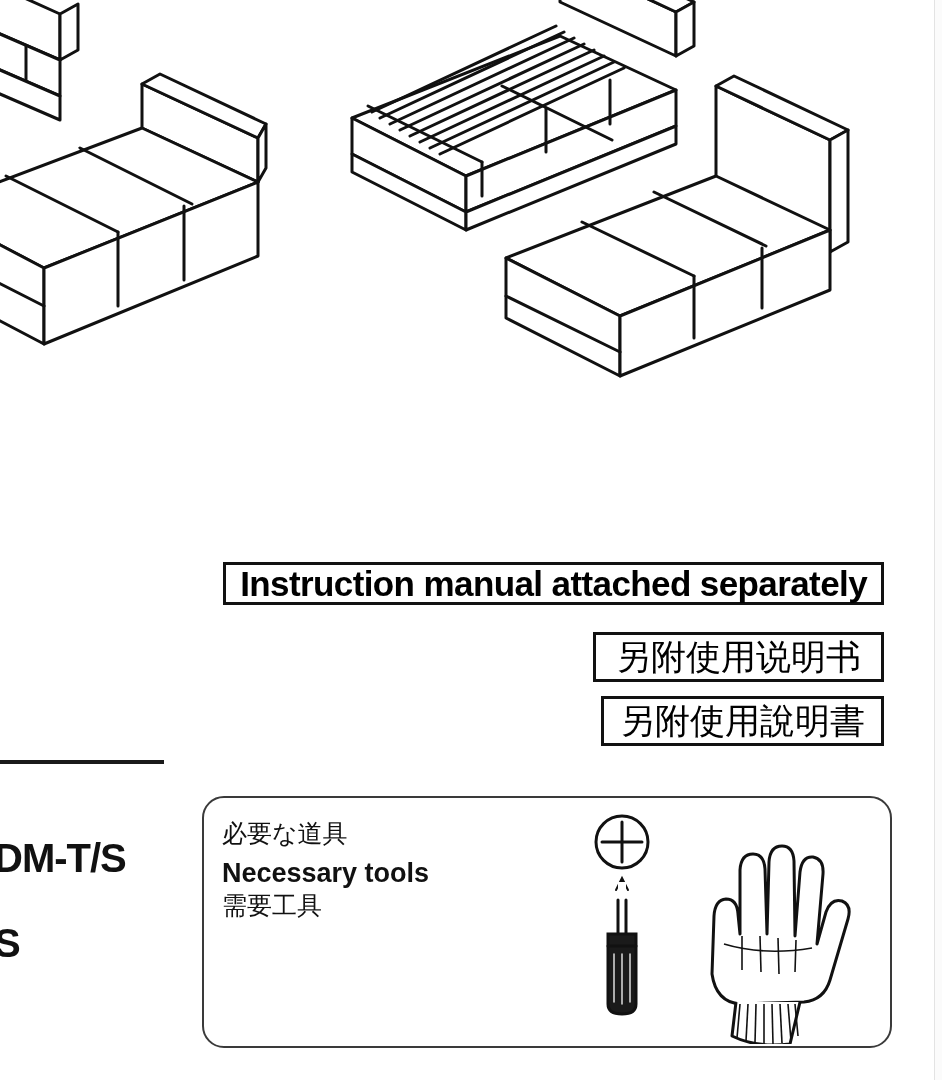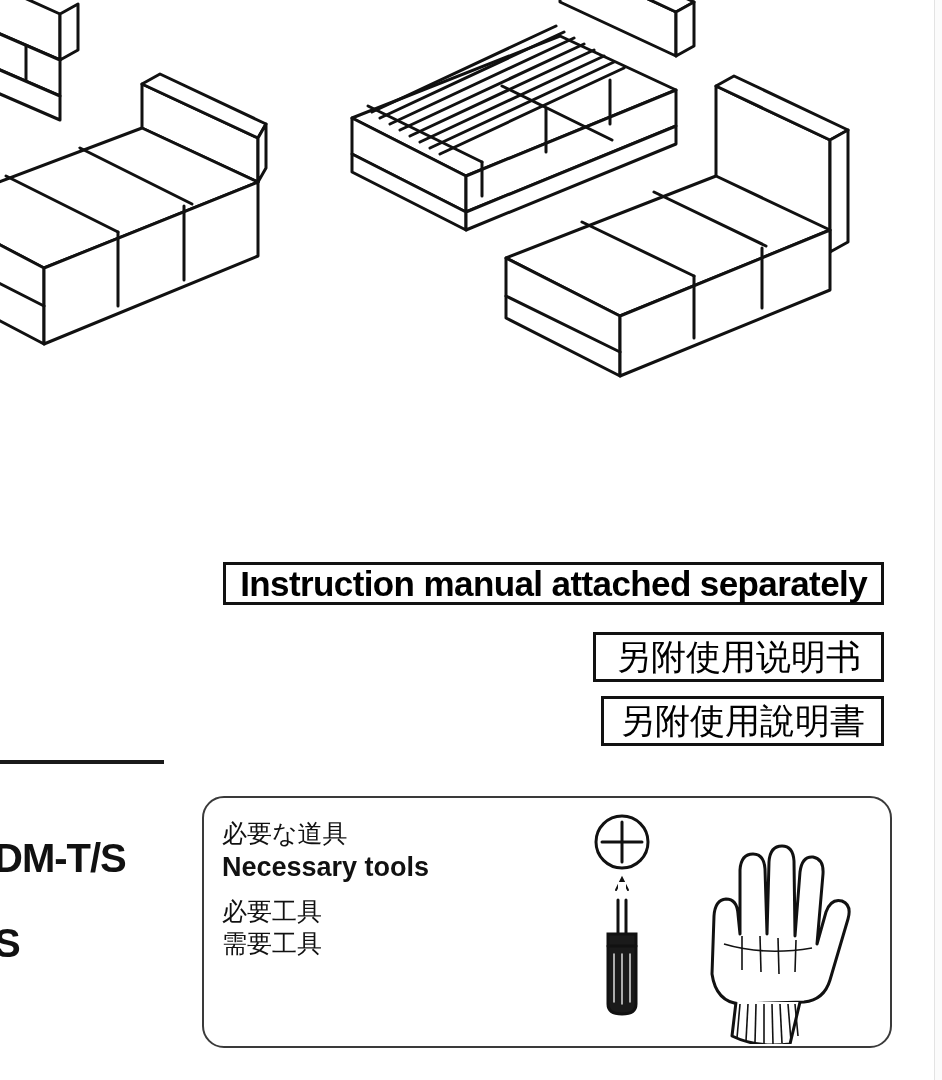--- a/index.html
+++ b/index.html
@@ -144,21 +144,21 @@
     font-size: 25px;
     font-family: "DejaVu Sans", sans-serif;
     color: #111;
     line-height: 1.25;
   }
   .tt-en {
     font-size: 27px;
     font-weight: bold;
     font-family: "Liberation Sans", sans-serif;
     color: #111;
-    margin-top: 2px;
+    margin-top: 8px;
     line-height: 1.2;
   }
   .tt-cn {
     font-size: 25px;
     font-family: "DejaVu Sans", sans-serif;
     color: #111;
     margin-top: 12px;
     line-height: 1.3;
   }
   .tt-tw {
@@ -277,21 +277,20 @@
   <div class="model-block">
     <div class="model-rule"></div>
     <div class="model-code">DM-T/S</div>
     <div class="model-sub">S</div>
   </div>
 
   <div class="tools-panel">
     <div class="tools-text">
       <div class="tt-ja">必要な道具</div>
       <div class="tt-en">Necessary tools</div>
-      <div class="tt-cn">必要工具</div>
       <div class="tt-tw">需要工具</div>
     </div>
 
     <div class="tool-icons">
       <svg width="320" height="240" viewBox="0 0 320 240" fill="none">
 
         <g stroke="#111" stroke-width="3" stroke-linecap="round">
 
           <circle cx="58" cy="38" r="26" fill="#fff"></circle>
           <path d="M58 18 L58 58"></path>

